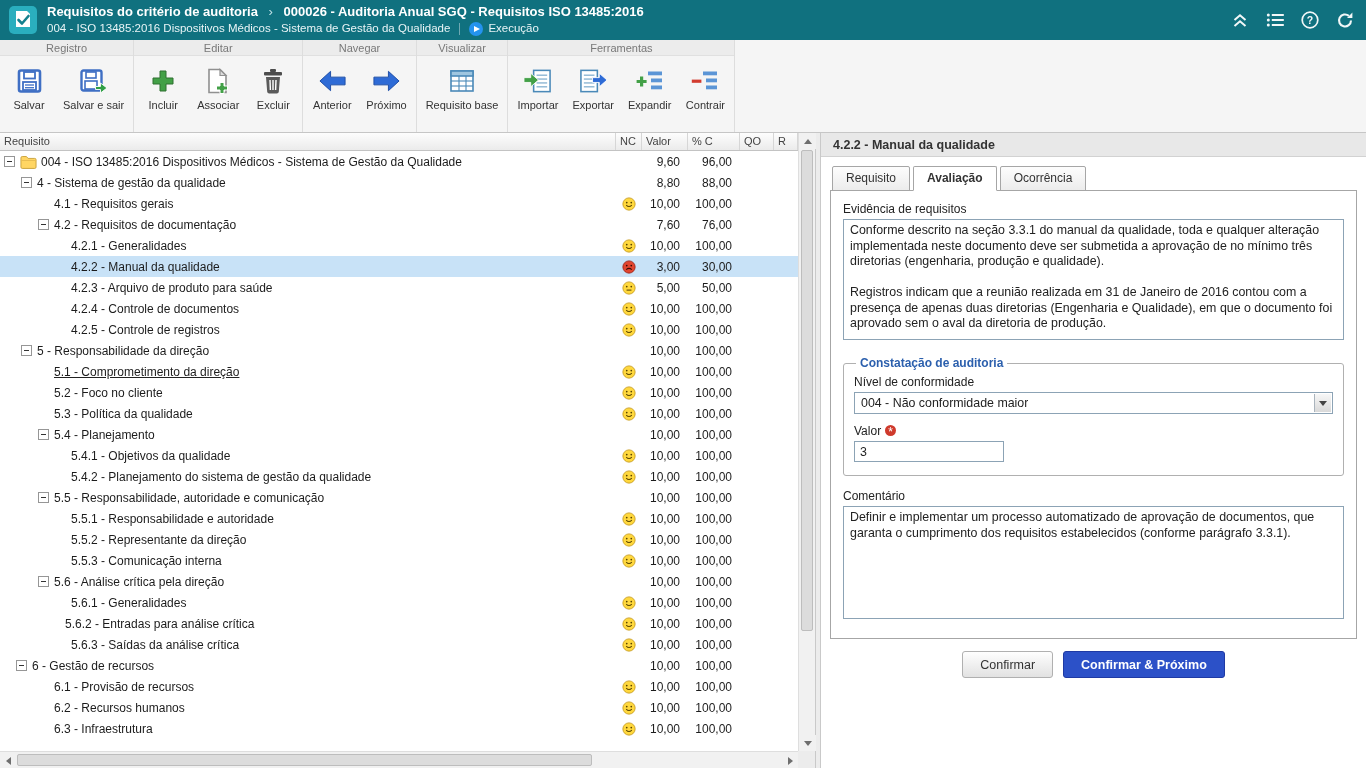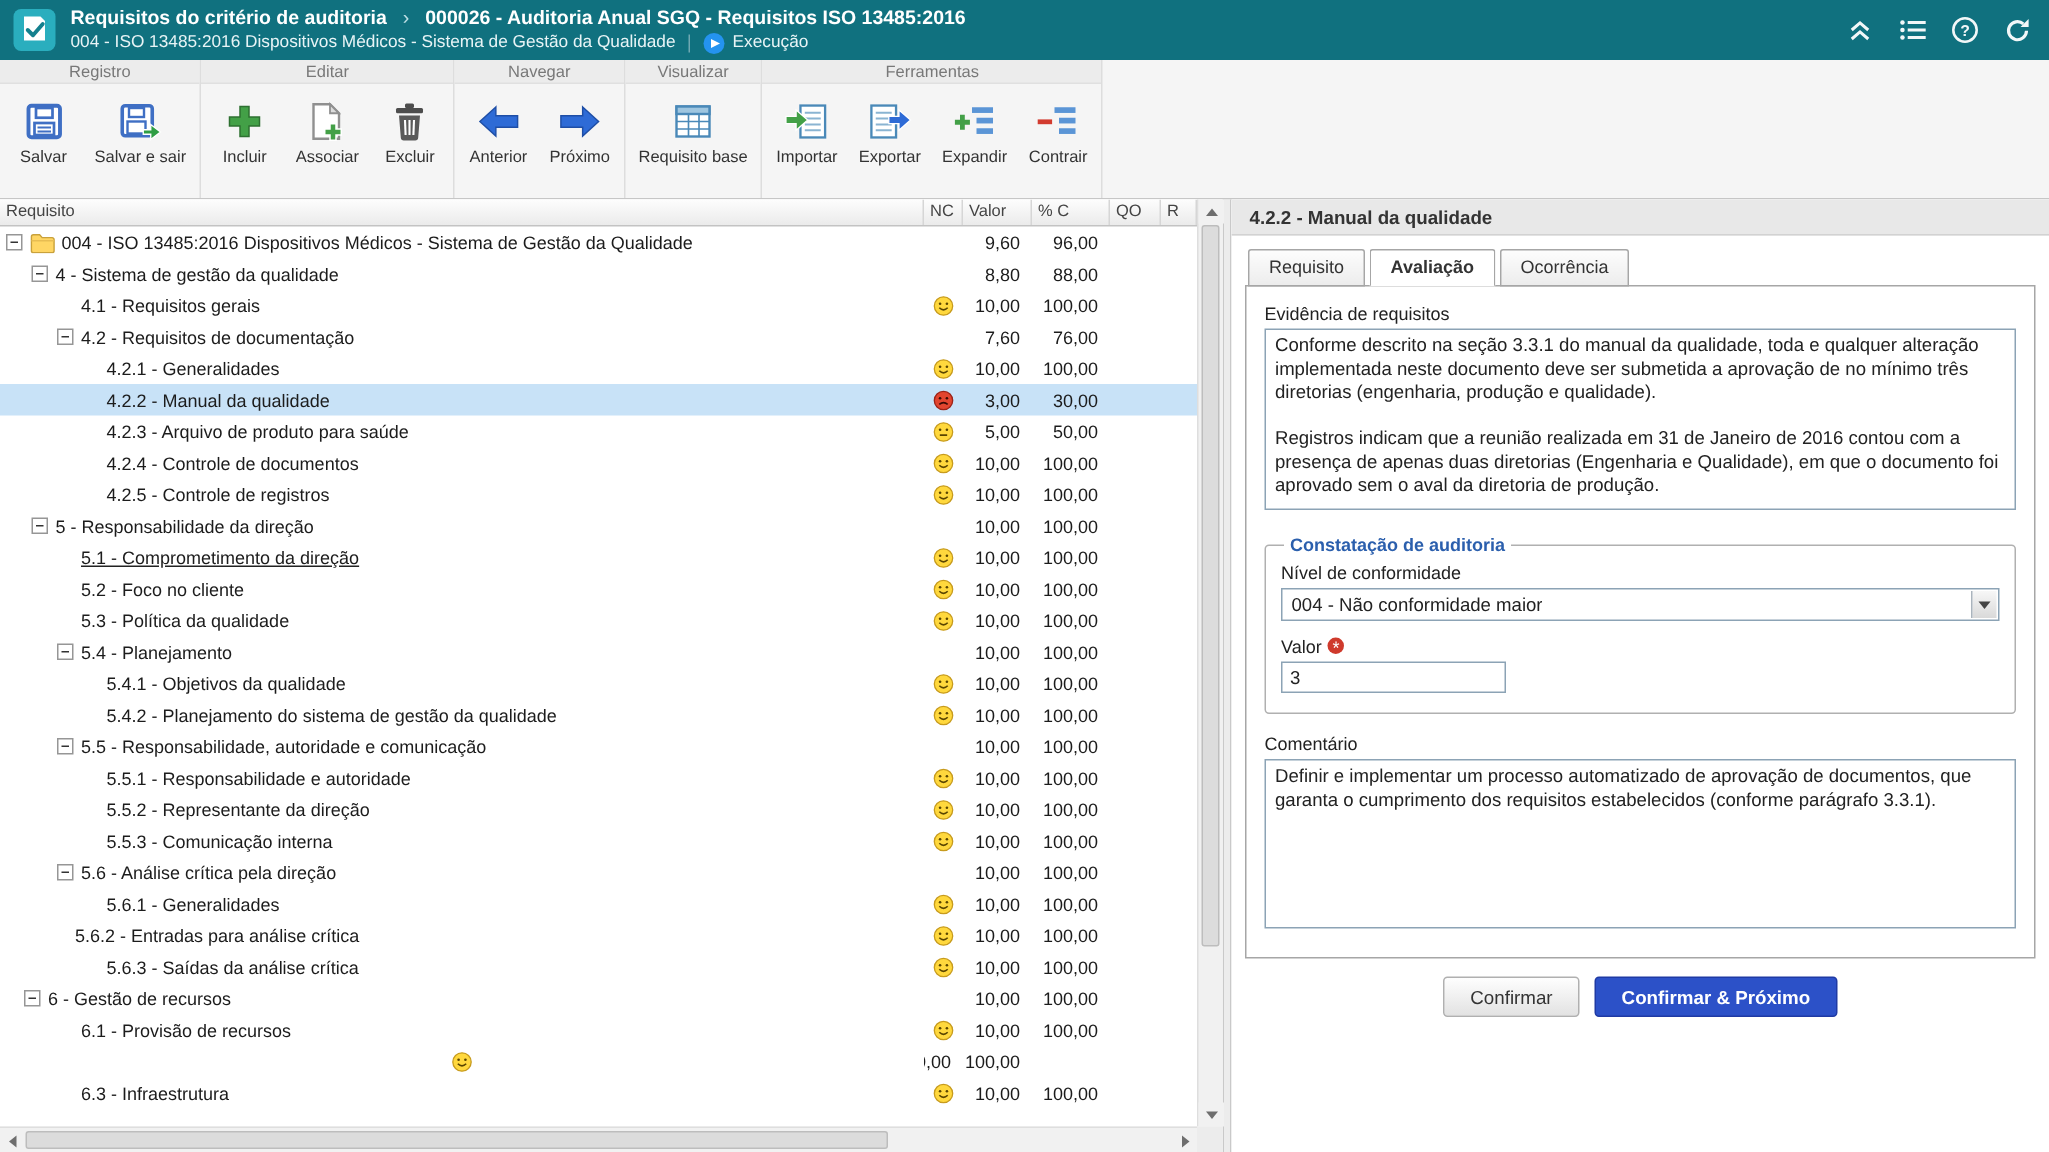--- a/index.html
+++ b/index.html
@@ -717,21 +717,21 @@
                     <path d="M4.8 9.3 q3.2 3.2 6.4 0" stroke="#5a4500" stroke-width="1.2" fill="none"></path>
                   </svg>
                 </span>
               </div>
               <div class="td num">10,00</div>
               <div class="td num">100,00</div>
               <div class="td"></div>
               <div class="td"></div>
             </div>
             <div class="trow">
-              <div class="td label-cell" style="padding-left: 34px; align-items: center;">
+              <div class="td label-cell" style="padding-left: 49px; align-items: center;">
                 <span class="exp-slot"></span>
                 <span class="row-label">5.6.2 - Entradas para análise crítica</span>
               </div>
               <div class="td nc-cell">
                 <span class="smiley">
                   <svg width="14" height="14" viewBox="0 0 16 16">
                     <circle cx="8" cy="8" r="7" fill="#ffd83d" stroke="#c79b1e"></circle>
                     <circle cx="5.4" cy="6.3" r="1" fill="#5a4500"></circle>
                     <circle cx="10.6" cy="6.3" r="1" fill="#5a4500"></circle>
                     <path d="M4.8 9.3 q3.2 3.2 6.4 0" stroke="#5a4500" stroke-width="1.2" fill="none"></path>
@@ -790,20 +790,24 @@
                     <path d="M4.8 9.3 q3.2 3.2 6.4 0" stroke="#5a4500" stroke-width="1.2" fill="none"></path>
                   </svg>
                 </span>
               </div>
               <div class="td num">10,00</div>
               <div class="td num">100,00</div>
               <div class="td"></div>
               <div class="td"></div>
             </div>
             <div class="trow">
+              <div class="td label-cell" style="padding-left: 38px;">
+                <span class="exp-slot"></span>
+                <span class="row-label">6.2 - Recursos humanos</span>
+              </div>
               <div class="td nc-cell">
                 <span class="smiley">
                   <svg width="14" height="14" viewBox="0 0 16 16">
                     <circle cx="8" cy="8" r="7" fill="#ffd83d" stroke="#c79b1e"></circle>
                     <circle cx="5.4" cy="6.3" r="1" fill="#5a4500"></circle>
                     <circle cx="10.6" cy="6.3" r="1" fill="#5a4500"></circle>
                     <path d="M4.8 9.3 q3.2 3.2 6.4 0" stroke="#5a4500" stroke-width="1.2" fill="none"></path>
                   </svg>
                 </span>
               </div>

